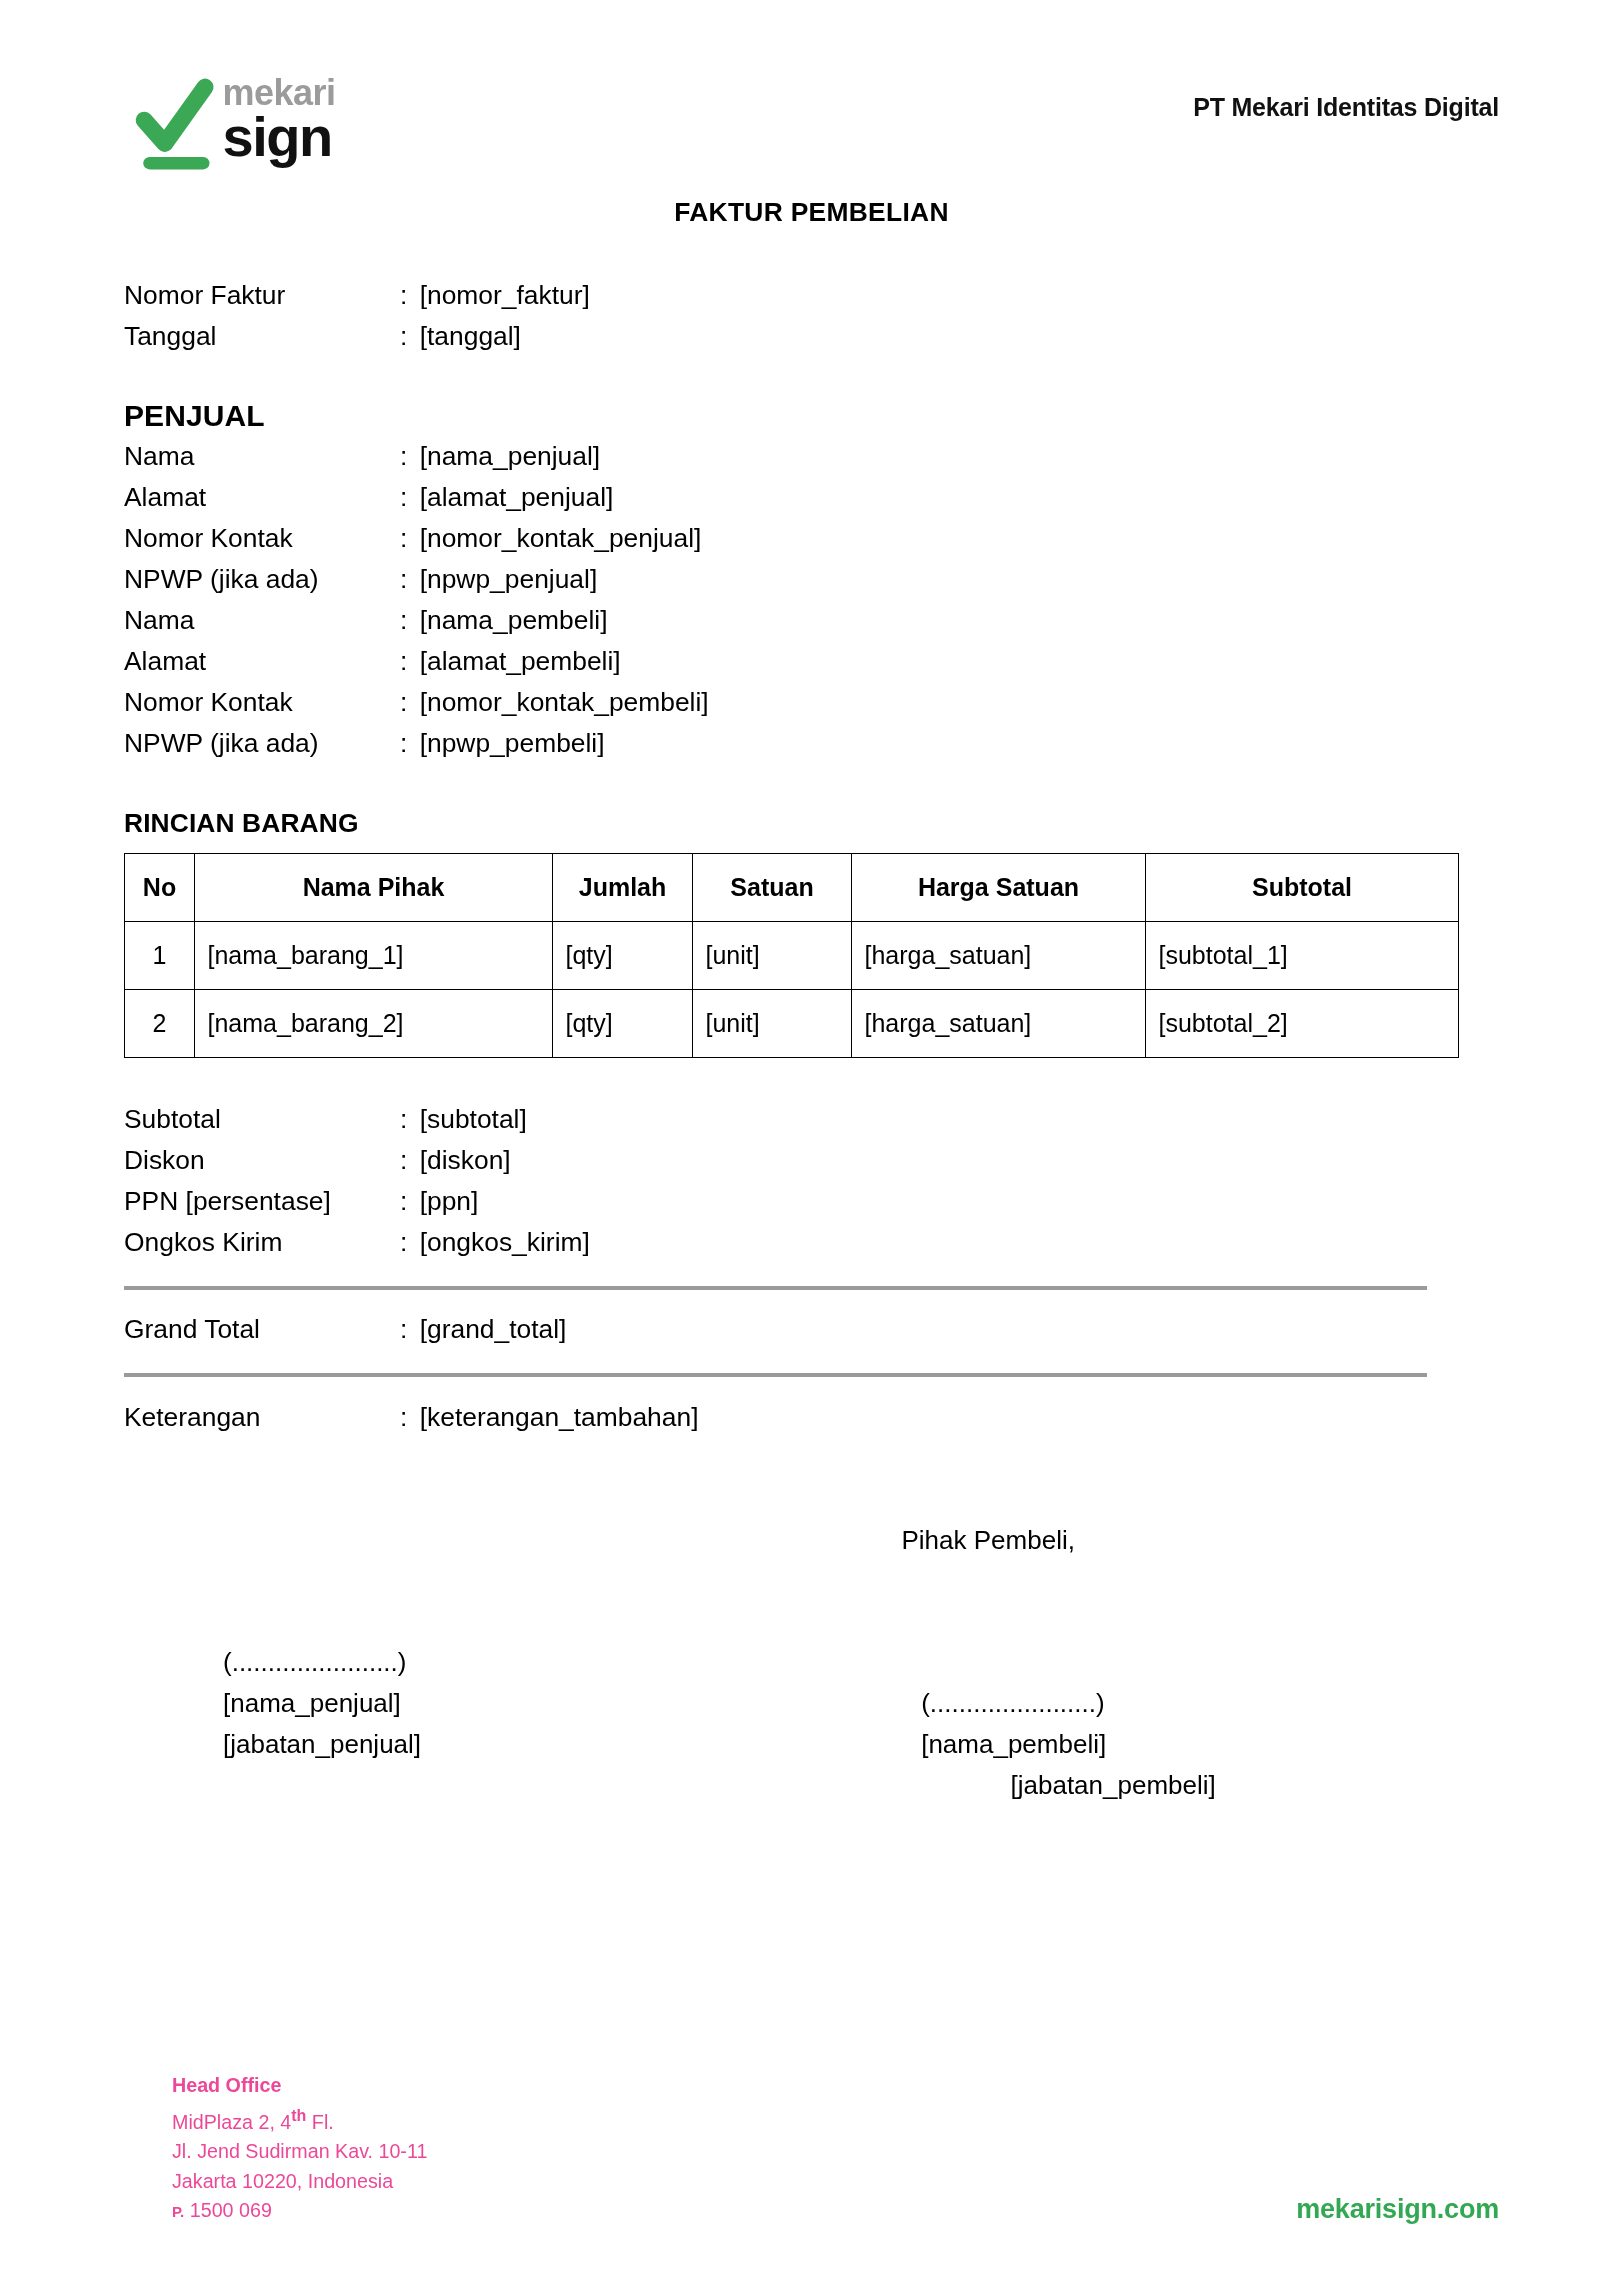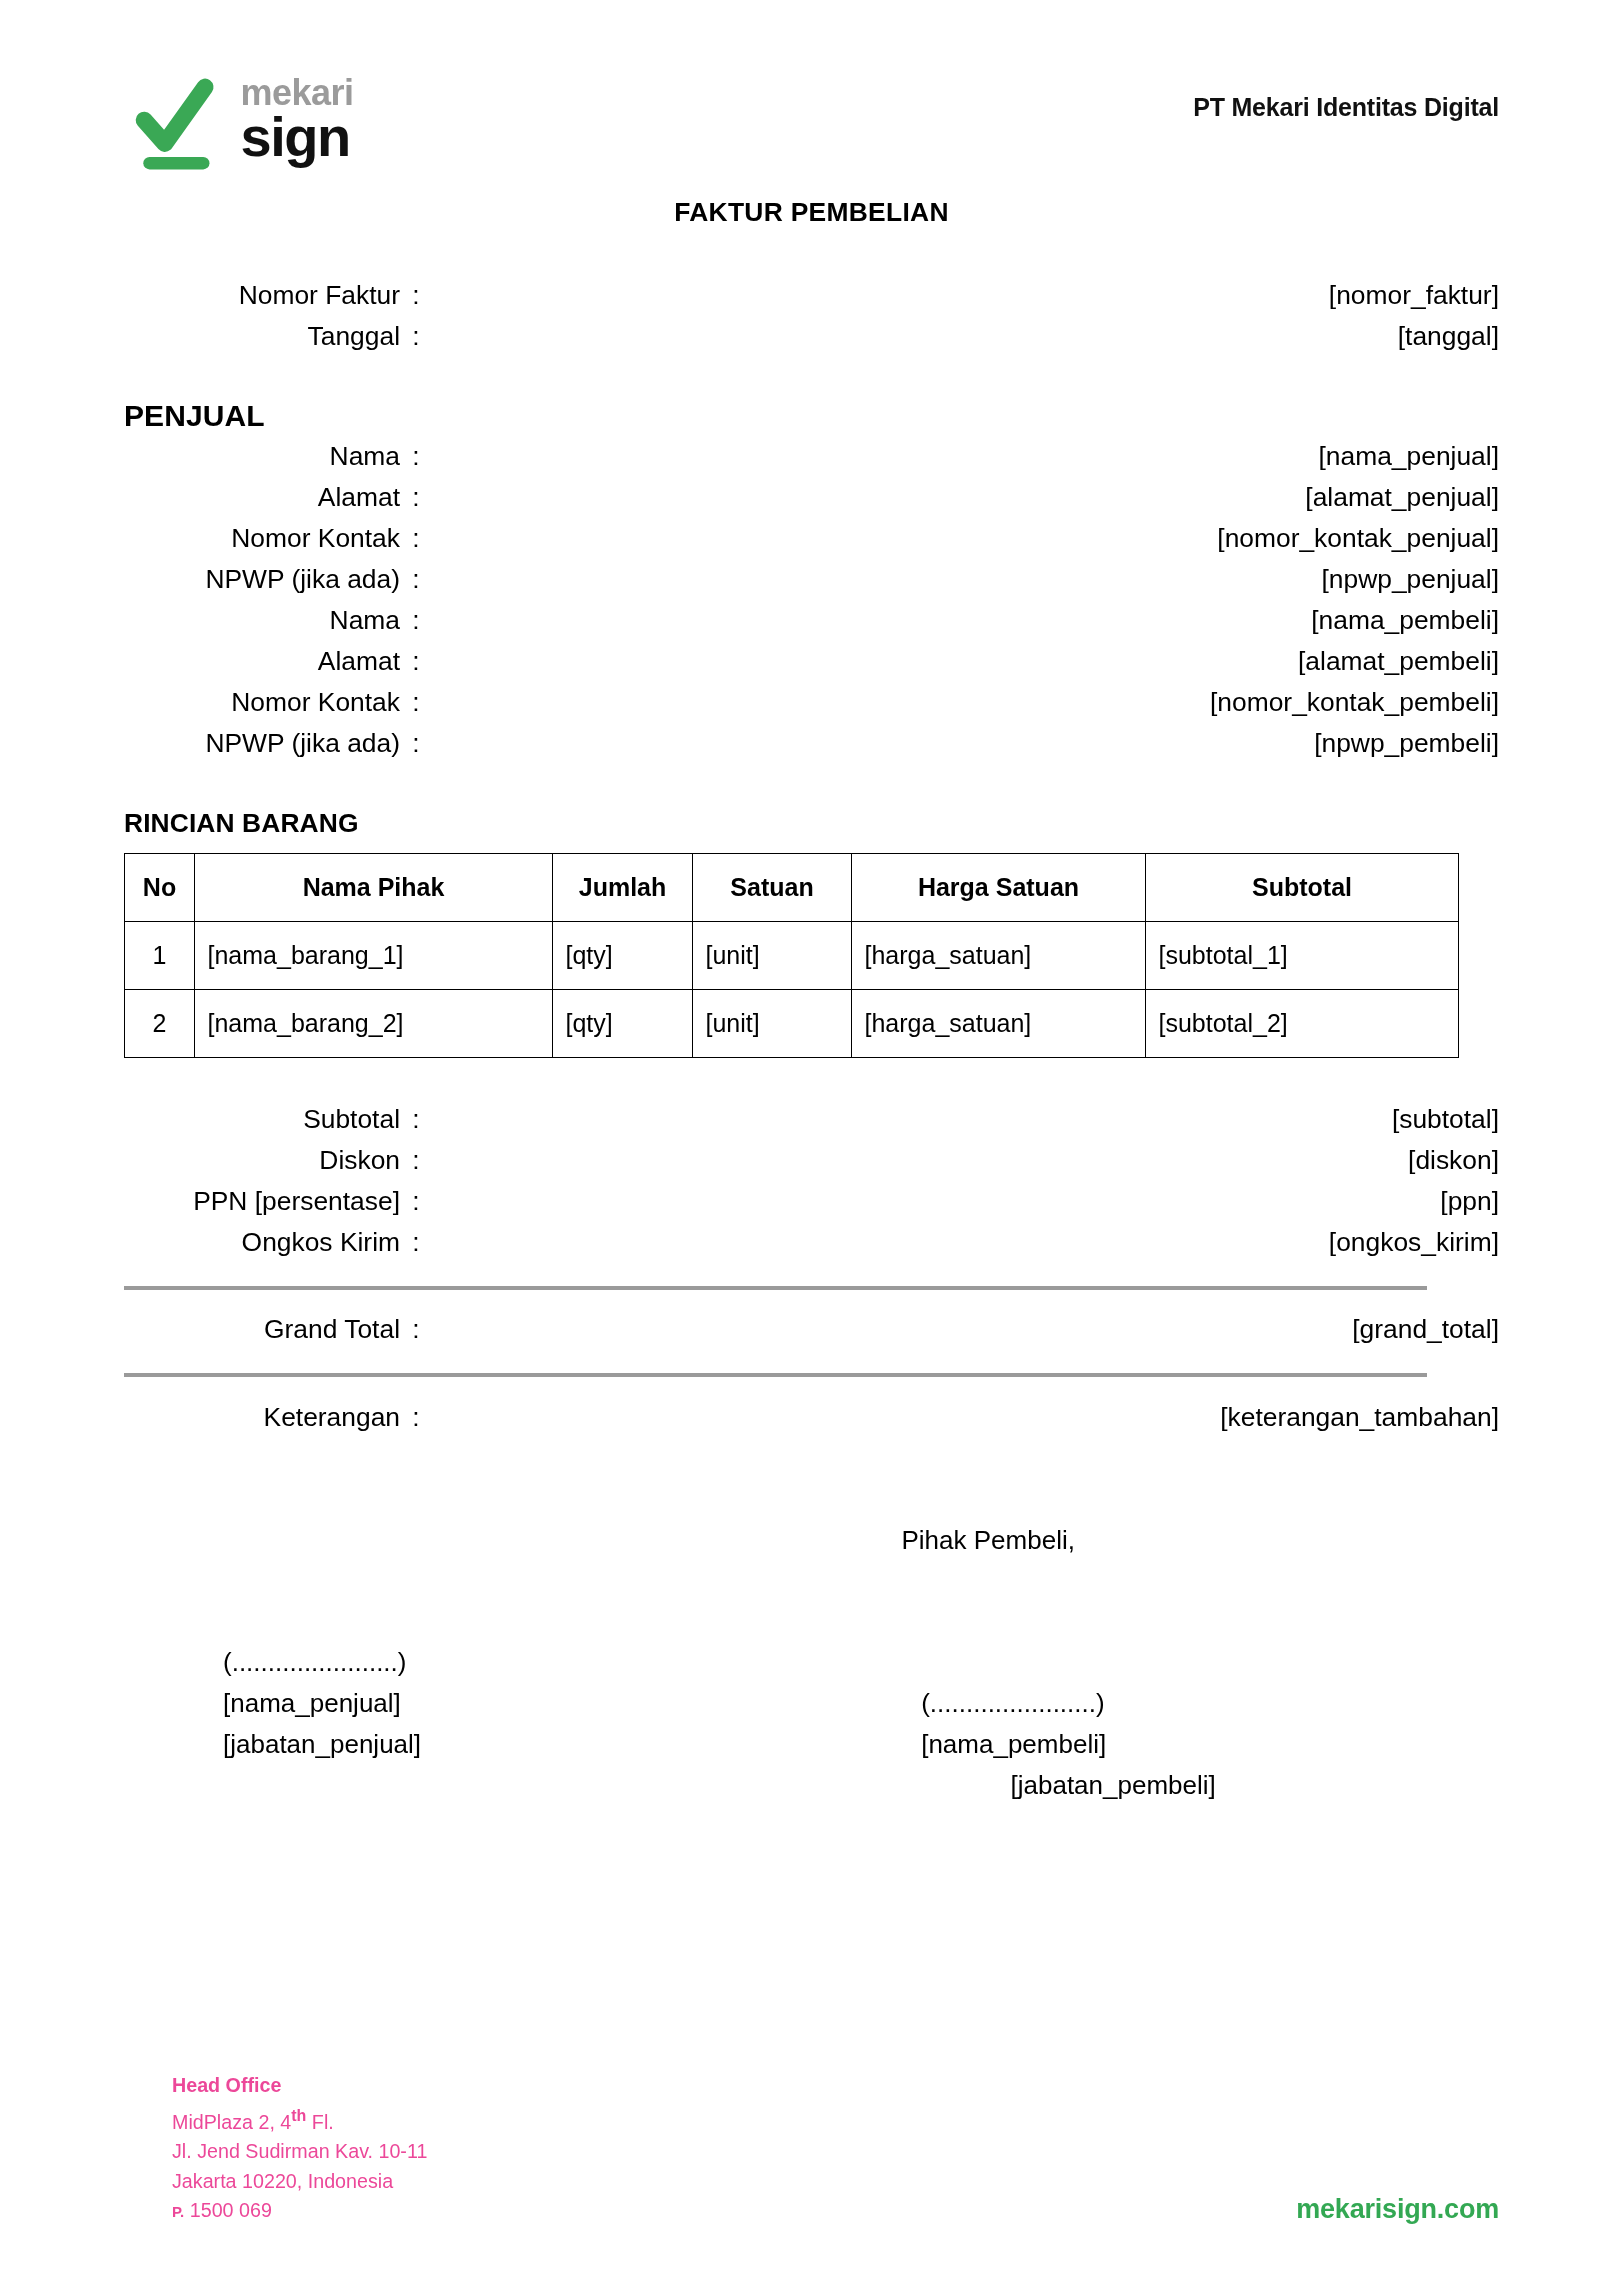--- a/index.html
+++ b/index.html
@@ -30,21 +30,21 @@
     display: flex;
     align-items: flex-start;
     justify-content: space-between;
     padding-top: 70px;
     height: 143px;
     box-sizing: border-box;
   }
   .brand {
     display: flex;
     align-items: center;
-    gap: 18px;
+    gap: 0;
     margin-left: 5.4px;
   }
   .brand-mark {
     width: 93px;
     height: 104px;
     position: relative;
     flex: none;
   }
   .brand-words {
     display: flex;
@@ -88,21 +88,20 @@
   
   .info-block {
     margin-top: 47px;
   }
   .info-row {
     display: flex;
     align-items: baseline;
     font-size: 26.4px;
     line-height: 41px;
     white-space: nowrap;
-    text-align: right;
   }
   .info-label {
     width: 276px;
     flex: none;
   }
   .info-colon {
     width: 19.7px;
     flex: none;
   }
   .info-value { flex: 1; }

